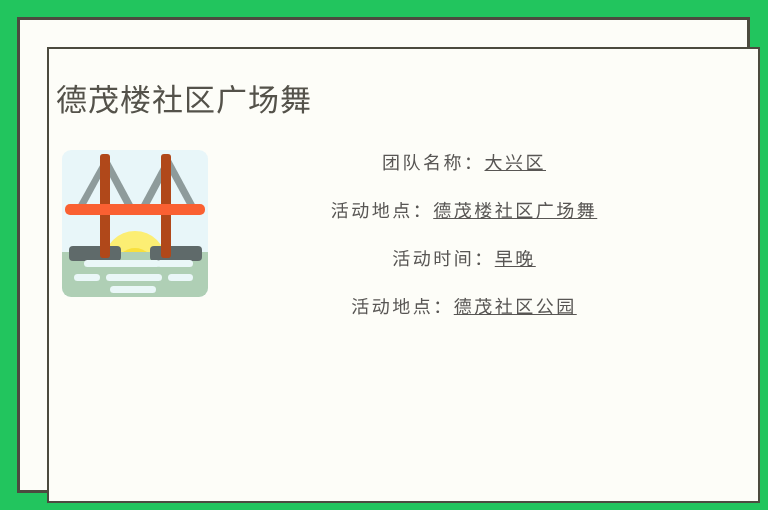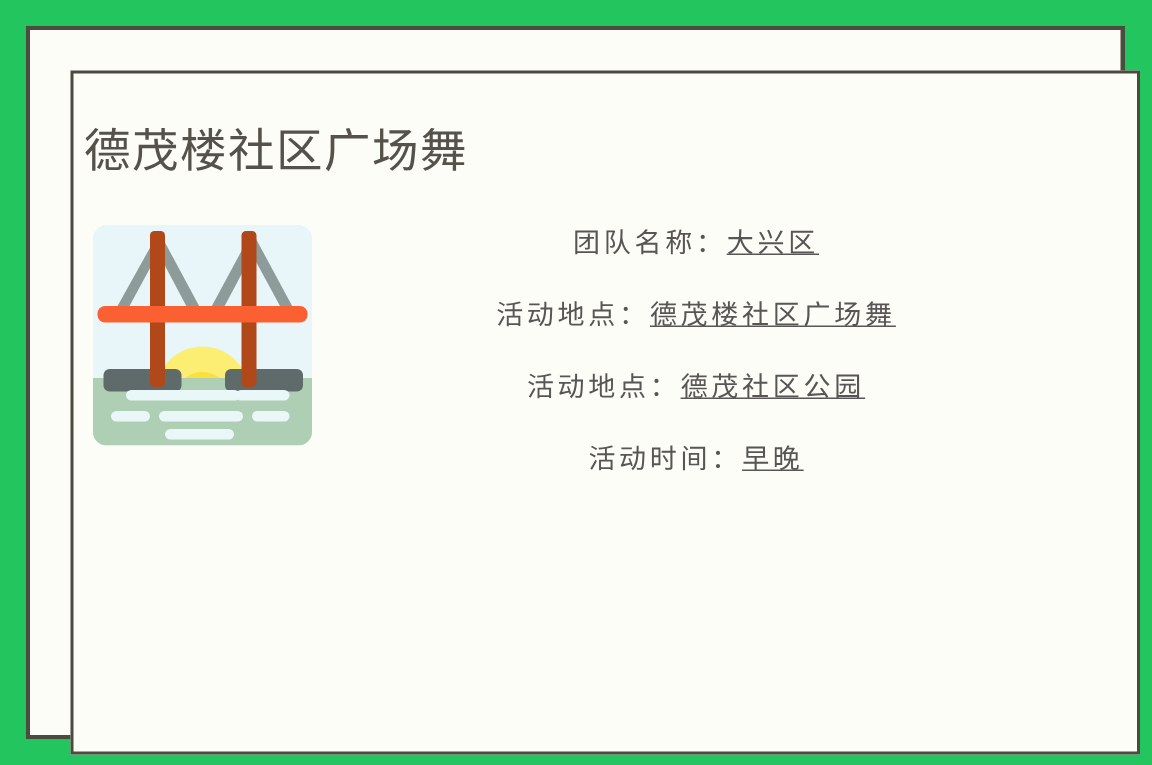--- a/index.html
+++ b/index.html
@@ -162,23 +162,23 @@
 
         <div class="info-line">
           <span class="lbl">团队名称：</span><span class="val">大兴区</span>
         </div>
 
         <div class="info-line">
           <span class="lbl">活动地点：</span><span class="val">德茂楼社区广场舞</span>
         </div>
 
         <div class="info-line">
-          <span class="lbl">活动地点：</span><span class="val">德茂社区公园</span>
+          <span class="lbl">活动时间：</span><span class="val">早晚</span>
         </div>
 
         <div class="info-line">
-          <span class="lbl">活动时间：</span><span class="val">早晚</span>
+          <span class="lbl">活动地点：</span><span class="val">德茂社区公园</span>
         </div>
 
       </div>
     </div>
   </div>
 </div>
 
 </body></html>

